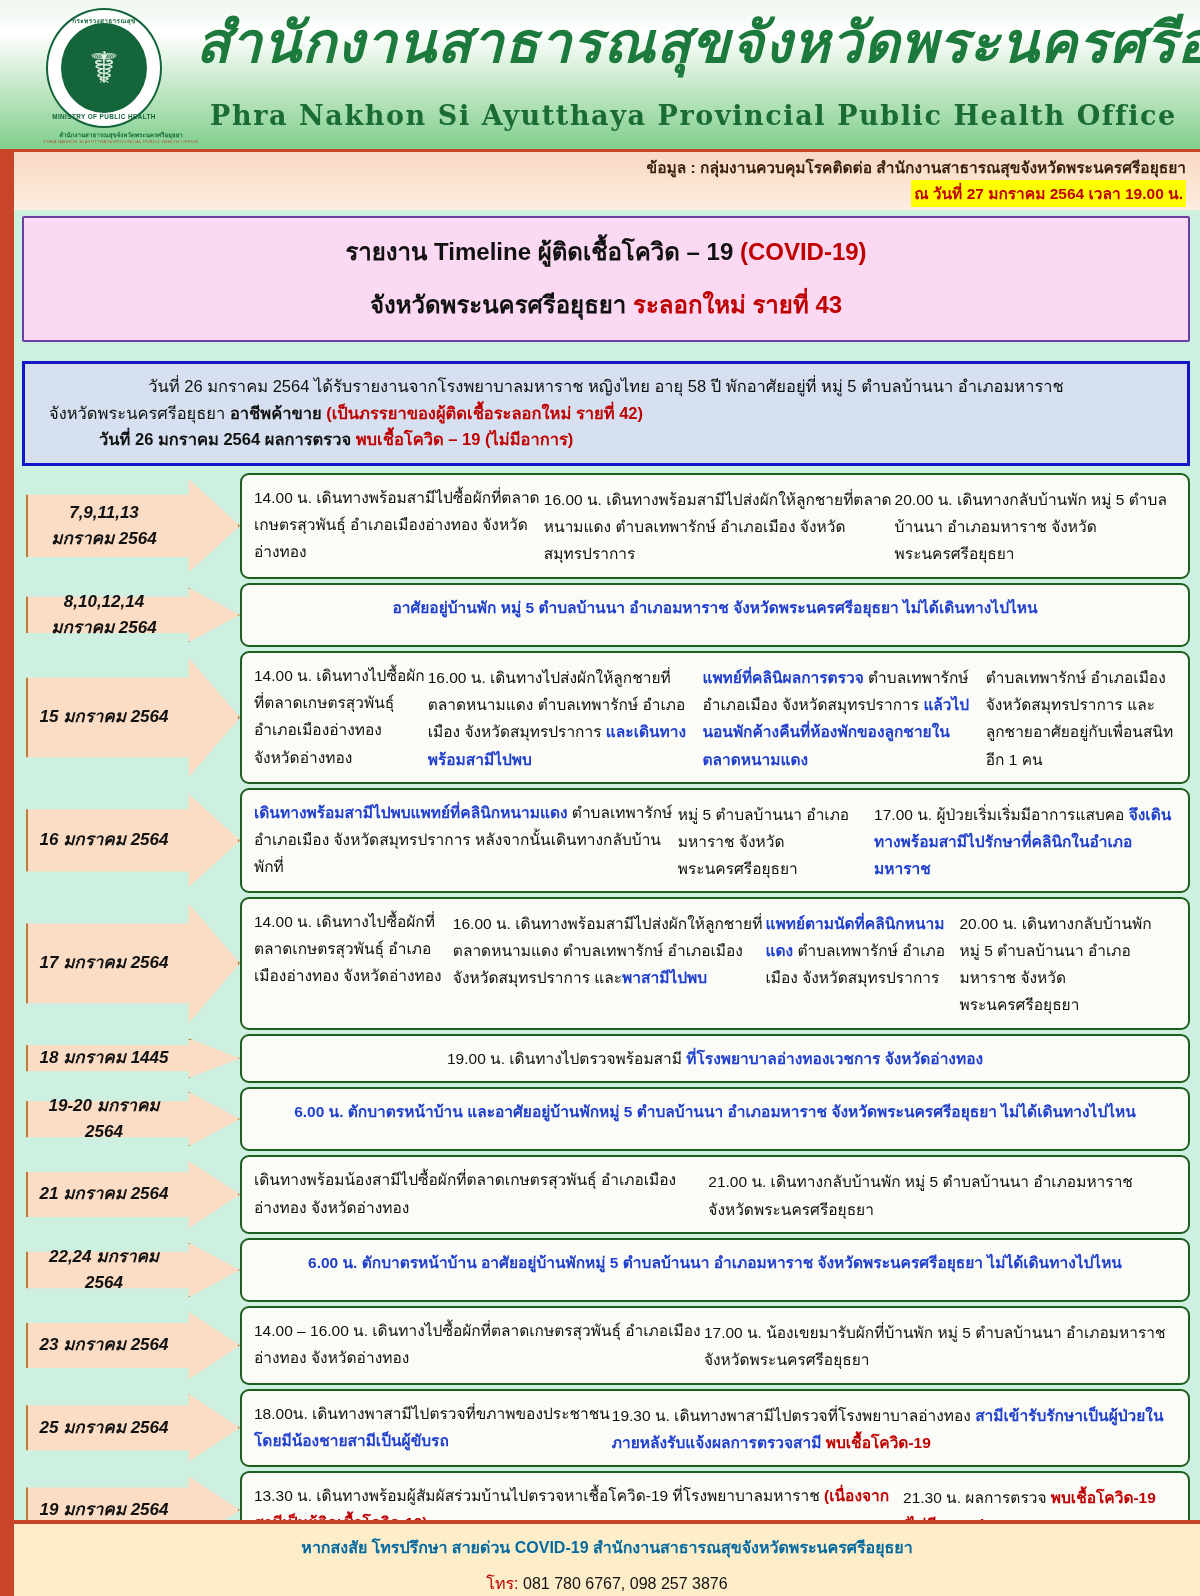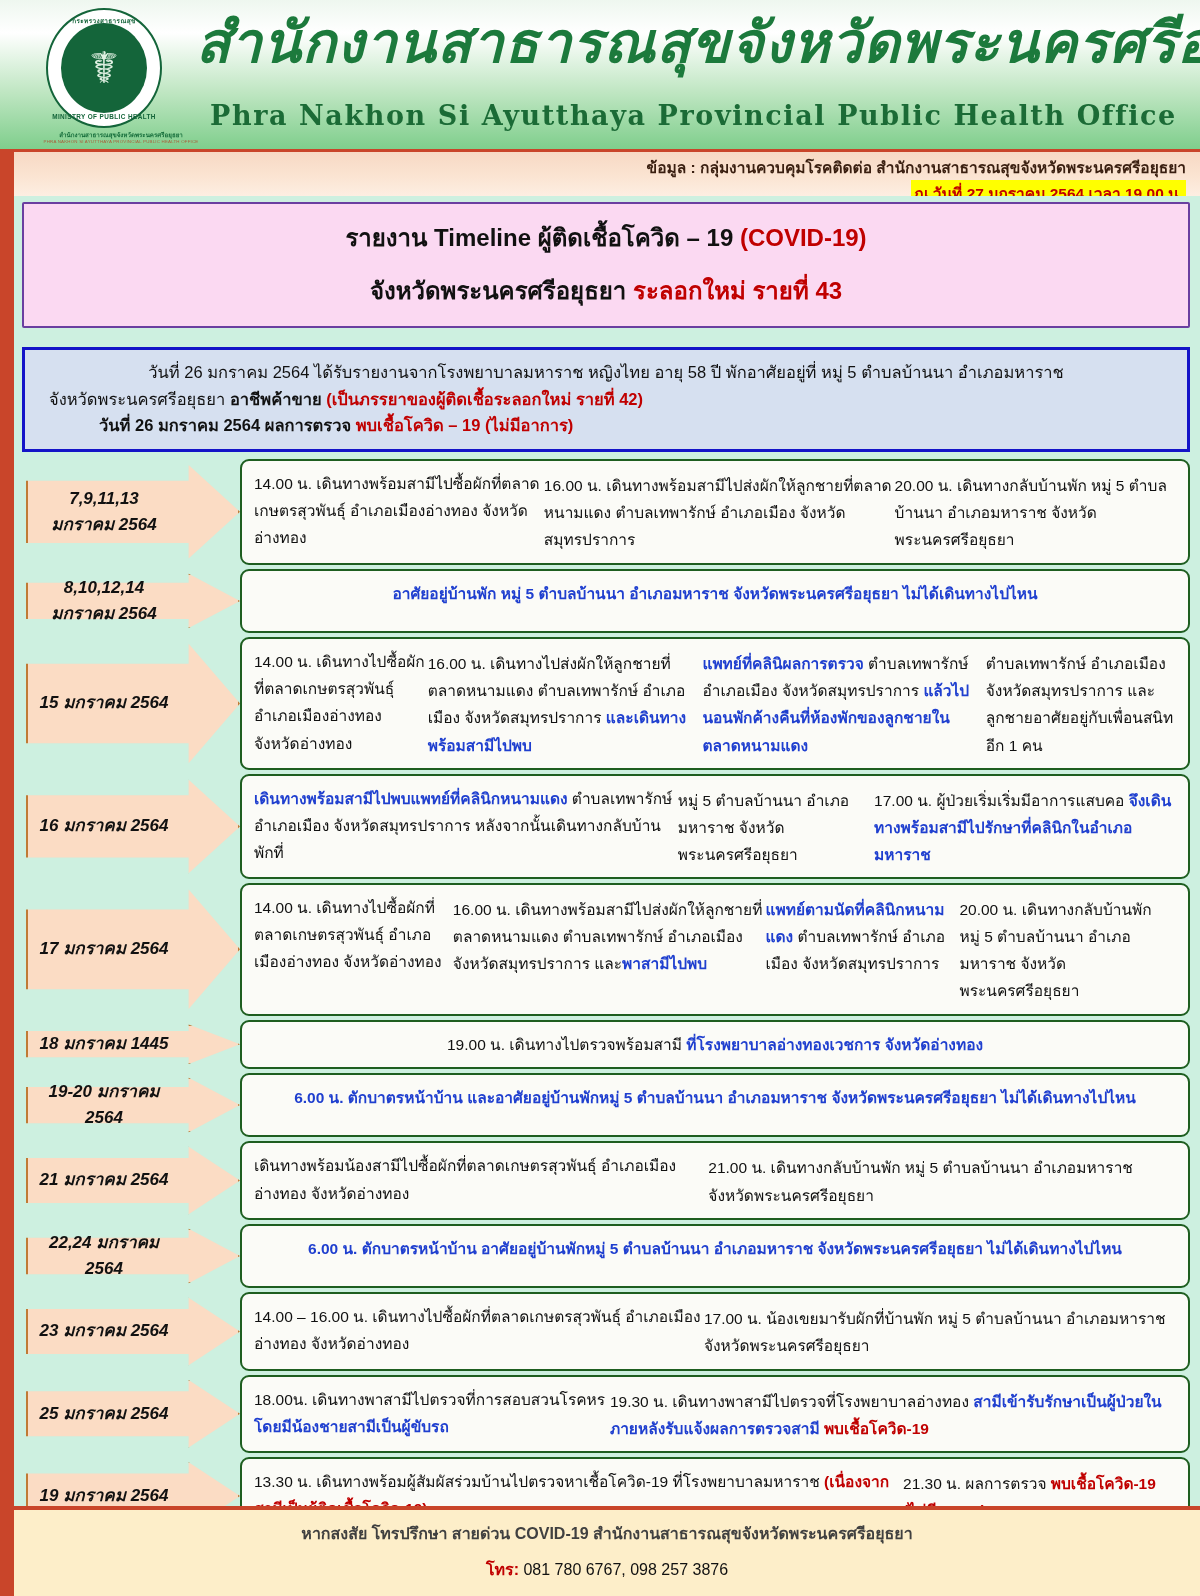--- a/index.html
+++ b/index.html
@@ -86,21 +86,21 @@
     font-size: 27px;
     font-weight: bold;
     color: #1b6b36;
     letter-spacing: 1.6px;
     white-space: nowrap;
   }
 
   
   .source-band {
     position: relative;
-    height: 44px;
+    height: 58px;
     background: linear-gradient(180deg, #f7d9c4 0%, #fbe4d2 55%, #fdeee2 100%);
     border-left: 14px solid #c9452a;
     border-right: 0;
   }
   .source-line {
     position: absolute;
     right: 14px; top: 3px;
     font-size: 15.5px;
     color: #3a1f10;
     font-weight: bold;
@@ -229,23 +229,23 @@
   
   .footer {
     position: relative;
     height: 112px;
     background: #fdeec9;
     border-left: 14px solid #c9452a;
     border-top: 4px solid #c9452a;
     text-align: center;
     padding-top: 11px;
   }
-  .footer .f1 { font-size: 16px; font-weight: bold; color: #404040; margin-bottom: 11px; }
+  .footer .f1 { font-size: 16px; font-weight: bold; color: #0369a1; margin-bottom: 11px; }
   .footer .f2 { font-size: 16px; color: #111; margin-bottom: 11px; }
-  .footer .f2 .lab { font-weight: bold; color: #c00000; }
+  .footer .f2 .lab { font-weight: normal; color: #c00000; }
 </style>
 </head>
 <body>
 
 <div class="page">
 
   <div class="header">
     <div class="logo-wrap">
       <div class="logo-seal">
         <div class="logo-inner">
@@ -389,21 +389,21 @@
             <div class="ev"><span>14.00 – 16.00 น. เดินทางไปซื้อผักที่ตลาดเกษตรสุวพันธุ์ อำเภอเมืองอ่างทอง จังหวัดอ่างทอง</span></div>
             <div class="ev"><span>17.00 น. น้องเขยมารับผักที่บ้านพัก หมู่ 5 ตำบลบ้านนา อำเภอมหาราช จังหวัดพระนครศรีอยุธยา</span></div>
           </div>
         </div>
         <div class="tl-row">
           <div class="tl-date">
             <div class="arrow"></div>
             <div class="dlabel">25 มกราคม 2564</div>
           </div>
           <div class="tl-events">
-            <div class="ev"><span>18.00น. เดินทางพาสามีไปตรวจที่การสอบสวนโรคหร </span><span class="blue">โดยมีน้องชายสามีเป็นผู้ขับรถ</span></div>
+            <div class="ev"><span>18.00น. เดินทางพาสามีไปตรวจที่ขภาพของประชาชน </span><span class="blue">โดยมีน้องชายสามีเป็นผู้ขับรถ</span></div>
             <div class="ev"><span>19.30 น. เดินทางพาสามีไปตรวจที่โรงพยาบาลอ่างทอง </span><span class="blue">สามีเข้ารับรักษาเป็นผู้ป่วยใน ภายหลังรับแจ้งผลการตรวจสามี </span><span class="red">พบเชื้อโควิด-19</span></div>
           </div>
         </div>
         <div class="tl-row">
           <div class="tl-date">
             <div class="arrow"></div>
             <div class="dlabel">19 มกราคม 2564</div>
           </div>
           <div class="tl-events">
             <div class="ev"><span>13.30 น. เดินทางพร้อมผู้สัมผัสร่วมบ้านไปตรวจหาเชื้อโควิด-19 ที่โรงพยาบาลมหาราช </span><span class="red">(เนื่องจากสามีเป็นผู้ติดเชื้อโควิด-19)</span></div>

